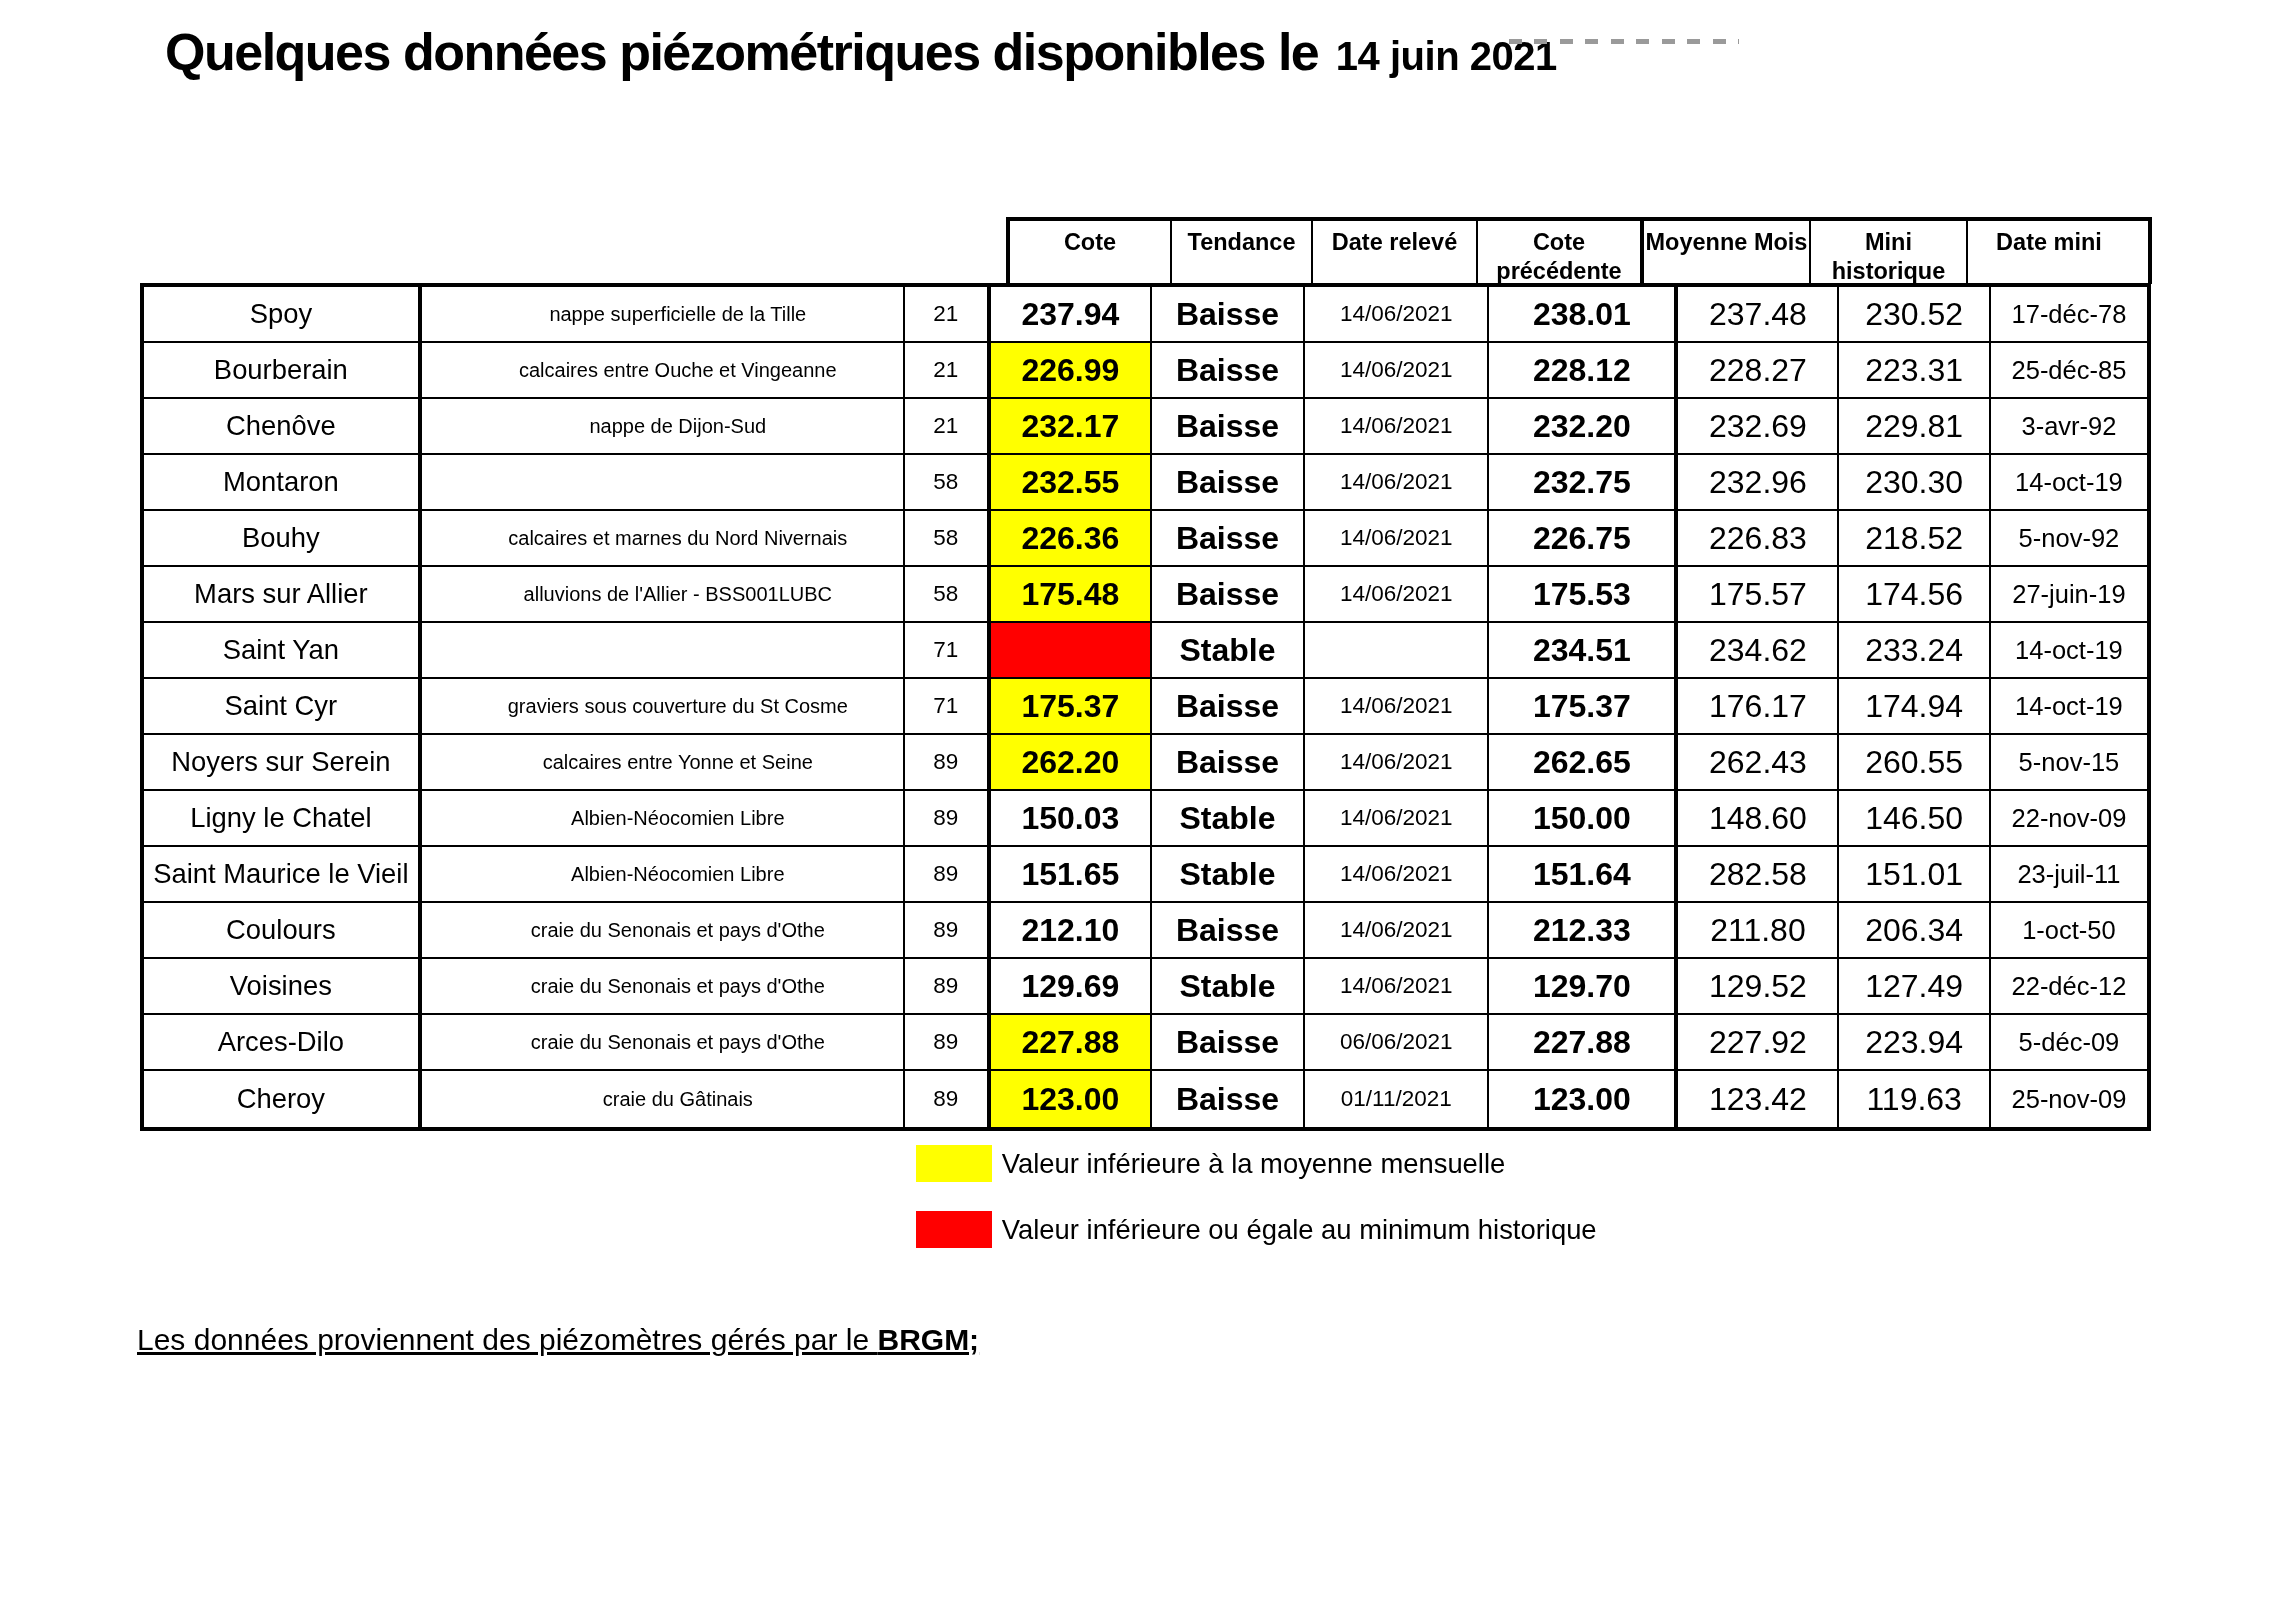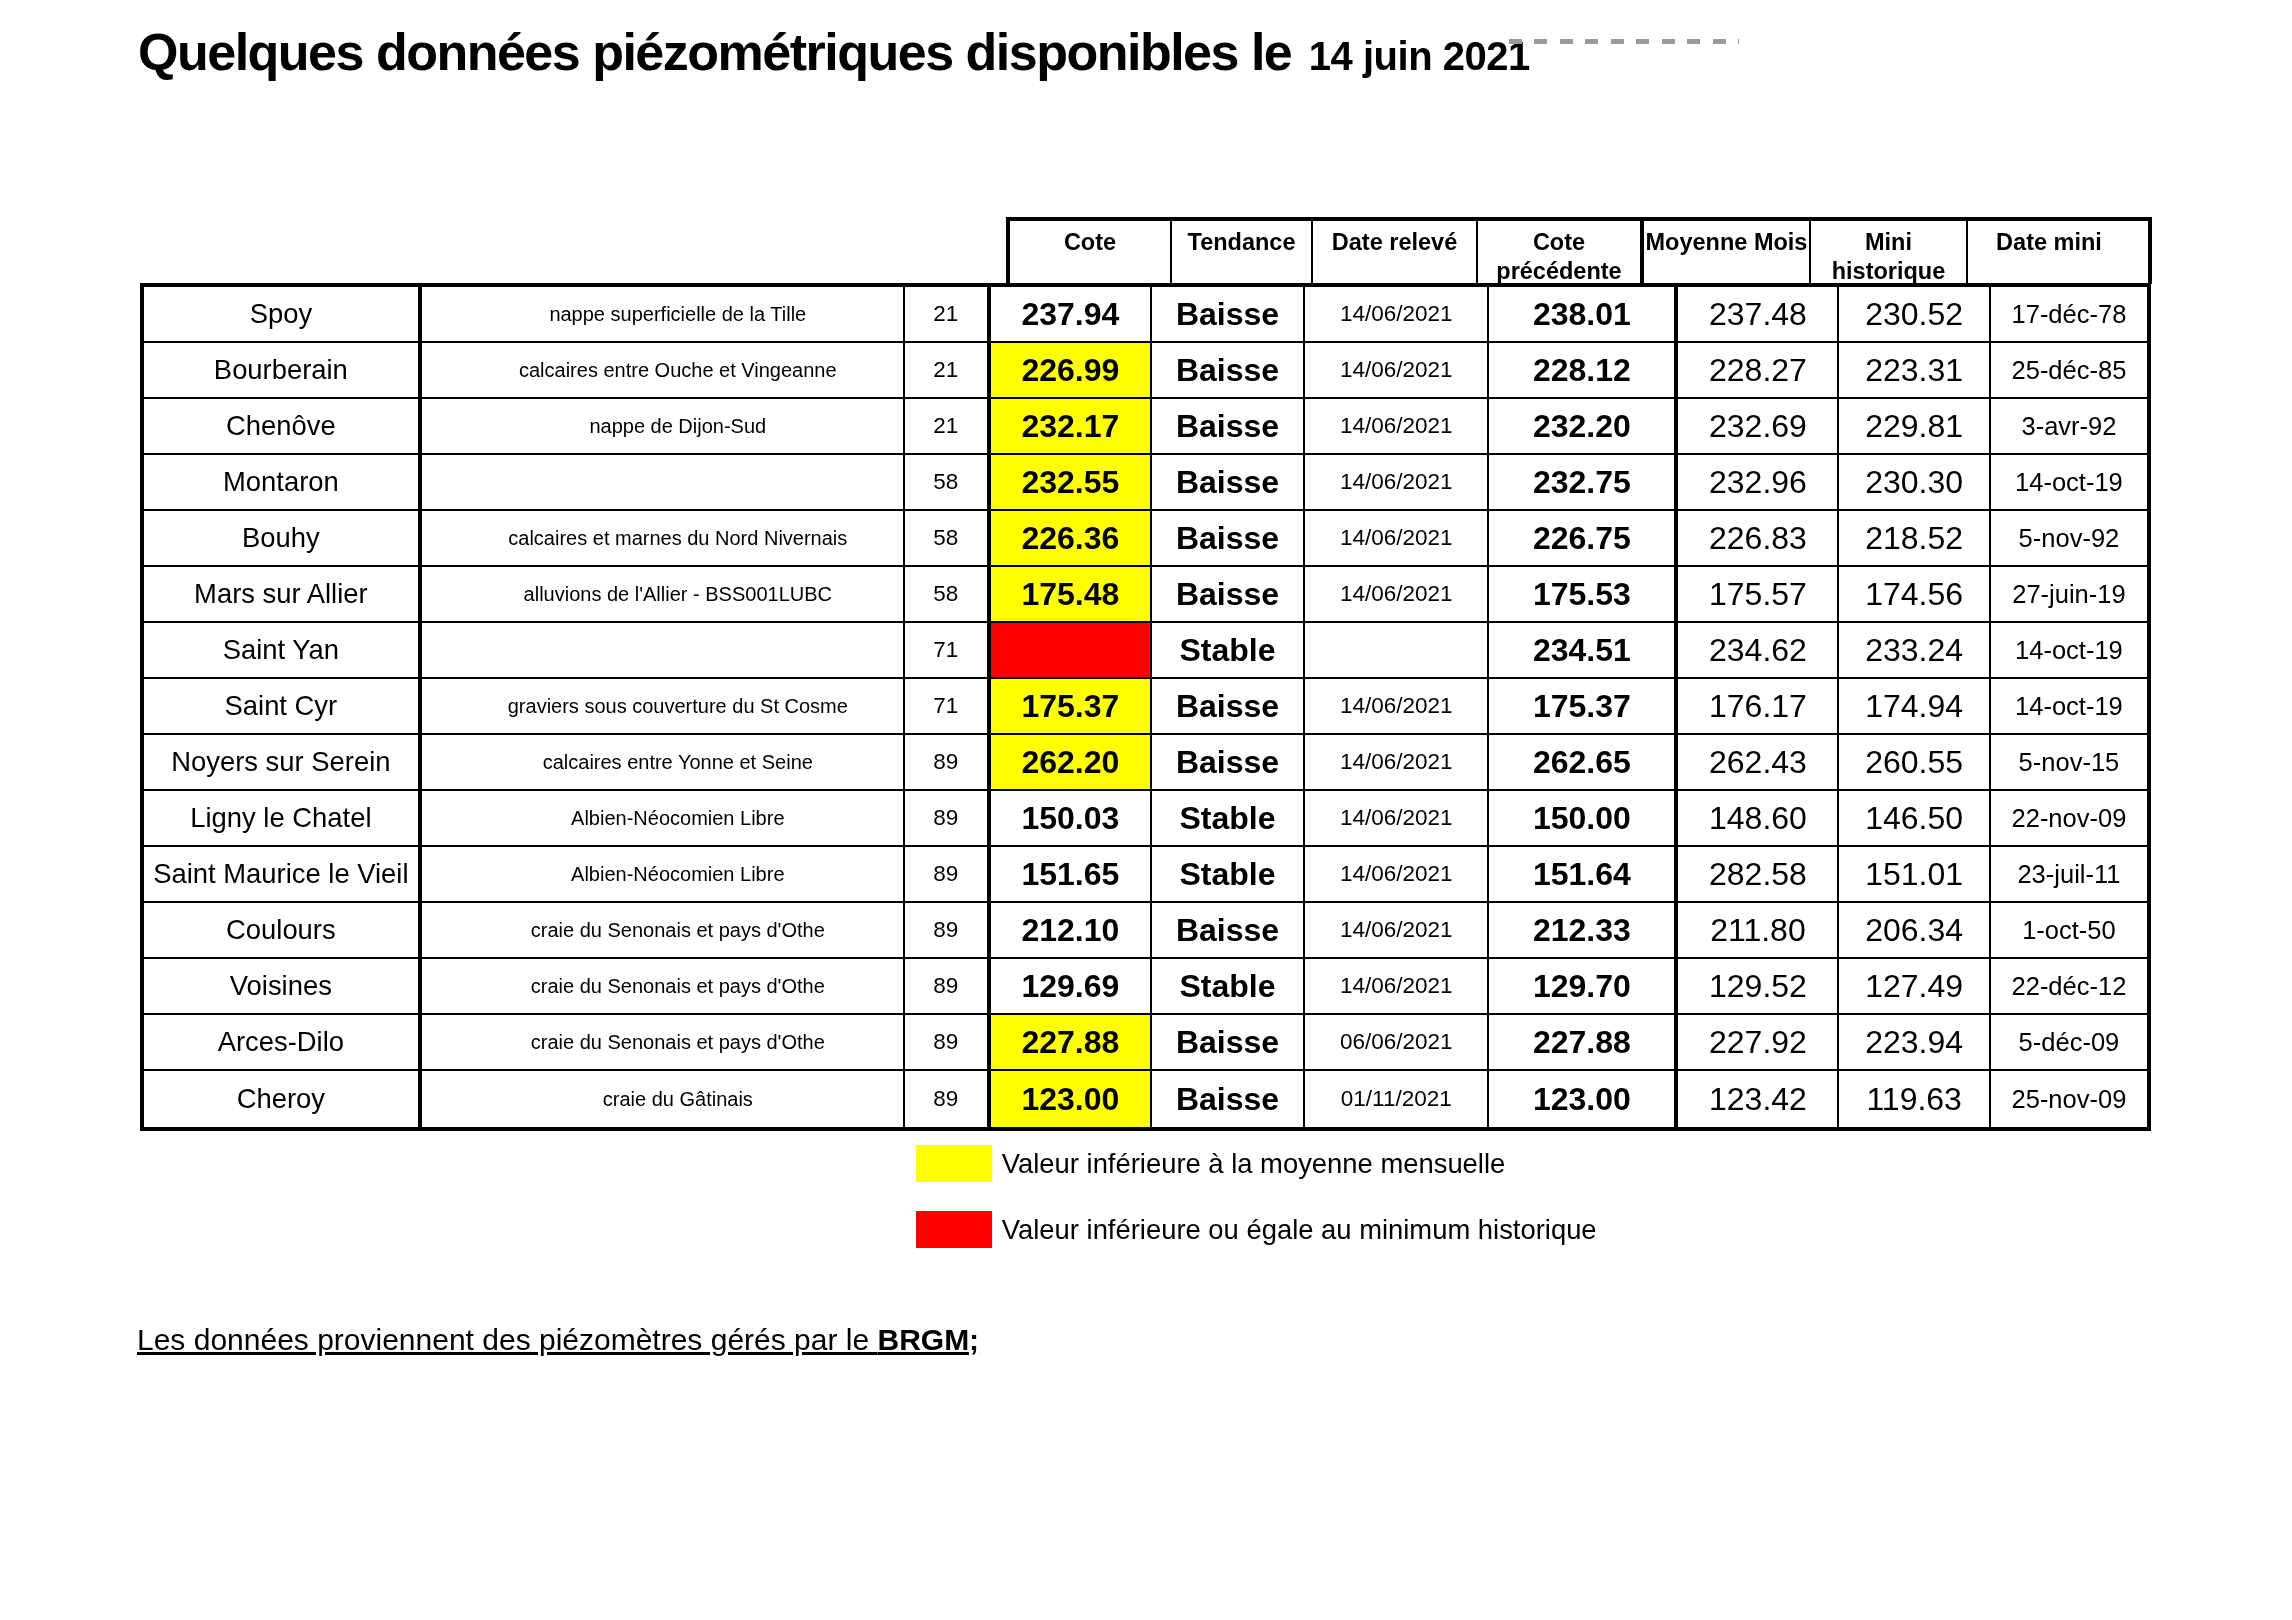--- a/index.html
+++ b/index.html
@@ -2,21 +2,21 @@
 <html><head>
 <meta charset="utf-8">
 <style>
   html,body { margin:0; padding:0; background:#ffffff; }
   .canvas {
     position:relative; width:2293px; height:1620px; background:#ffffff;
     font-family:"Liberation Sans", sans-serif; color:#000; overflow:hidden;
   }
 
   
-  .title-row { position:absolute; left:138px; top:21.6px; display:flex; align-items:baseline; gap:17.6px; white-space:nowrap; }
+  .title-row { position:absolute; left:165px; top:21.6px; display:flex; align-items:baseline; gap:17.6px; white-space:nowrap; }
   .title-main { font-size:52px; font-weight:bold; letter-spacing:-1.5px; }
   .title-date { font-size:40px; font-weight:bold; letter-spacing:-0.5px; }
   .ghost-dashes {
     position:absolute; left:1509px; top:39px; width:230px; height:4.9px;
     background:repeating-linear-gradient(90deg,#9a9a9a 0 12.7px, rgba(0,0,0,0) 12.7px 25.5px);
   }
 
   
   .thead {
     position:absolute; left:1006px; top:217px; width:1146px; height:67px;

